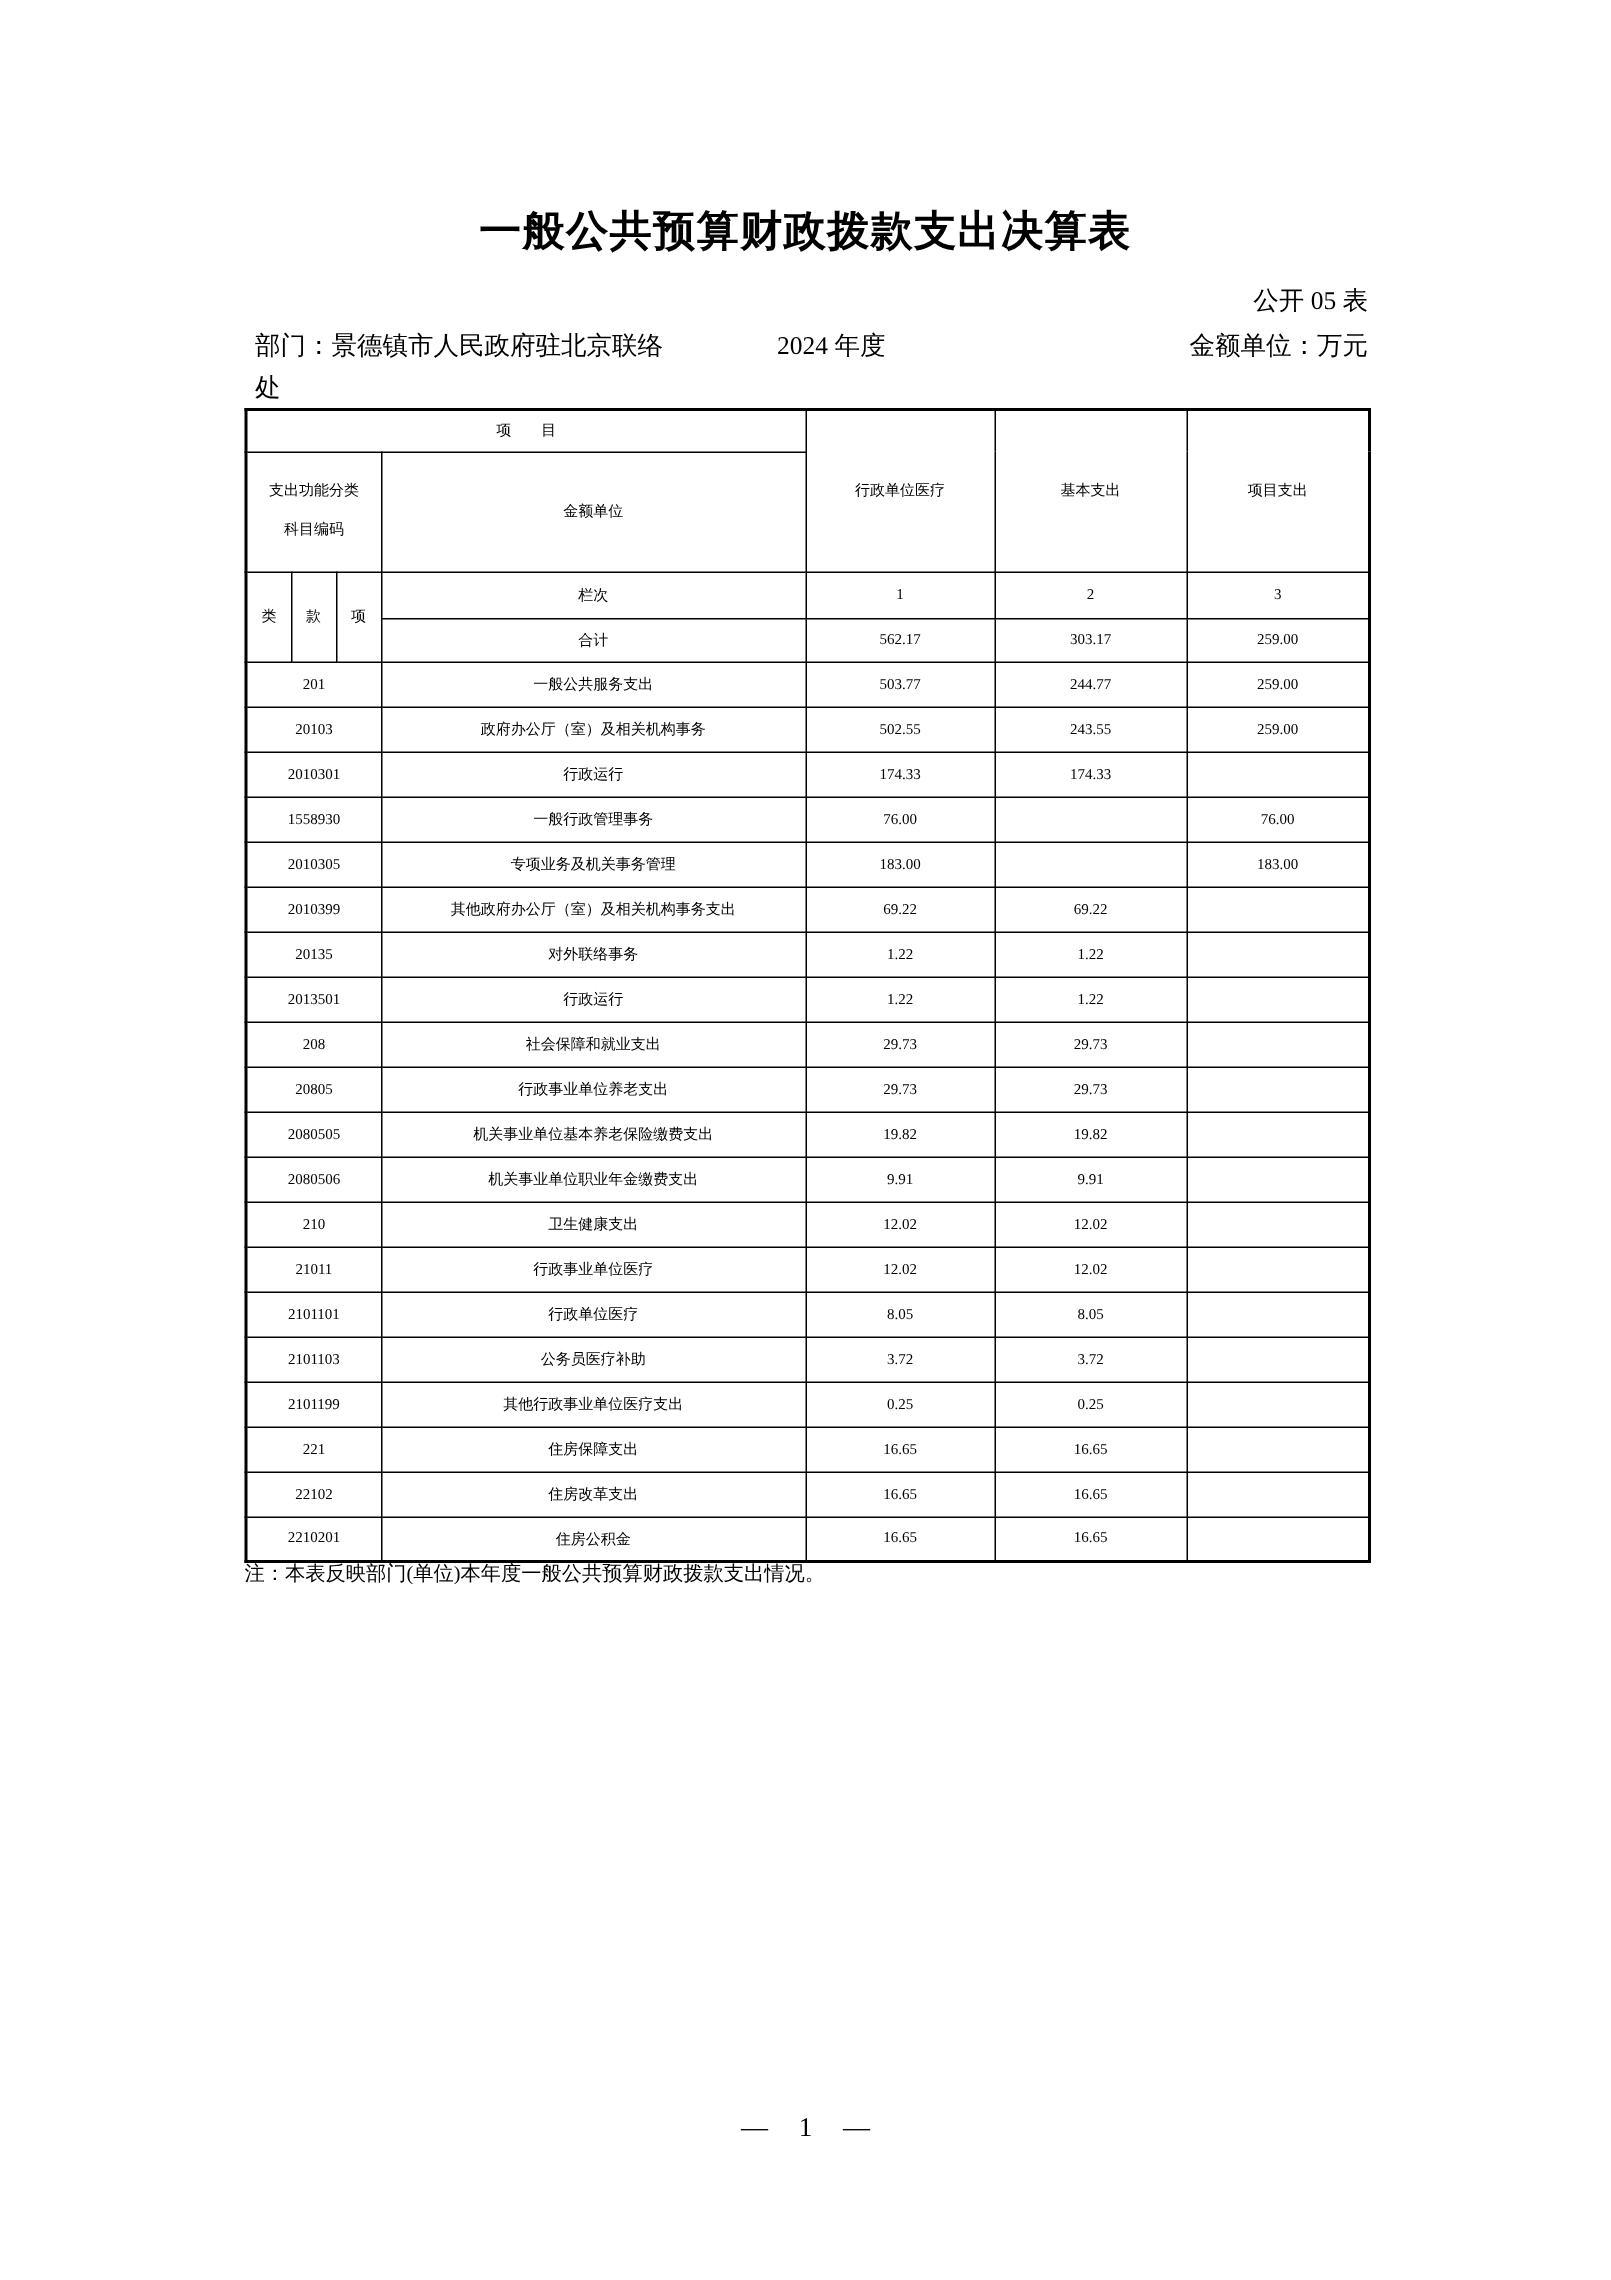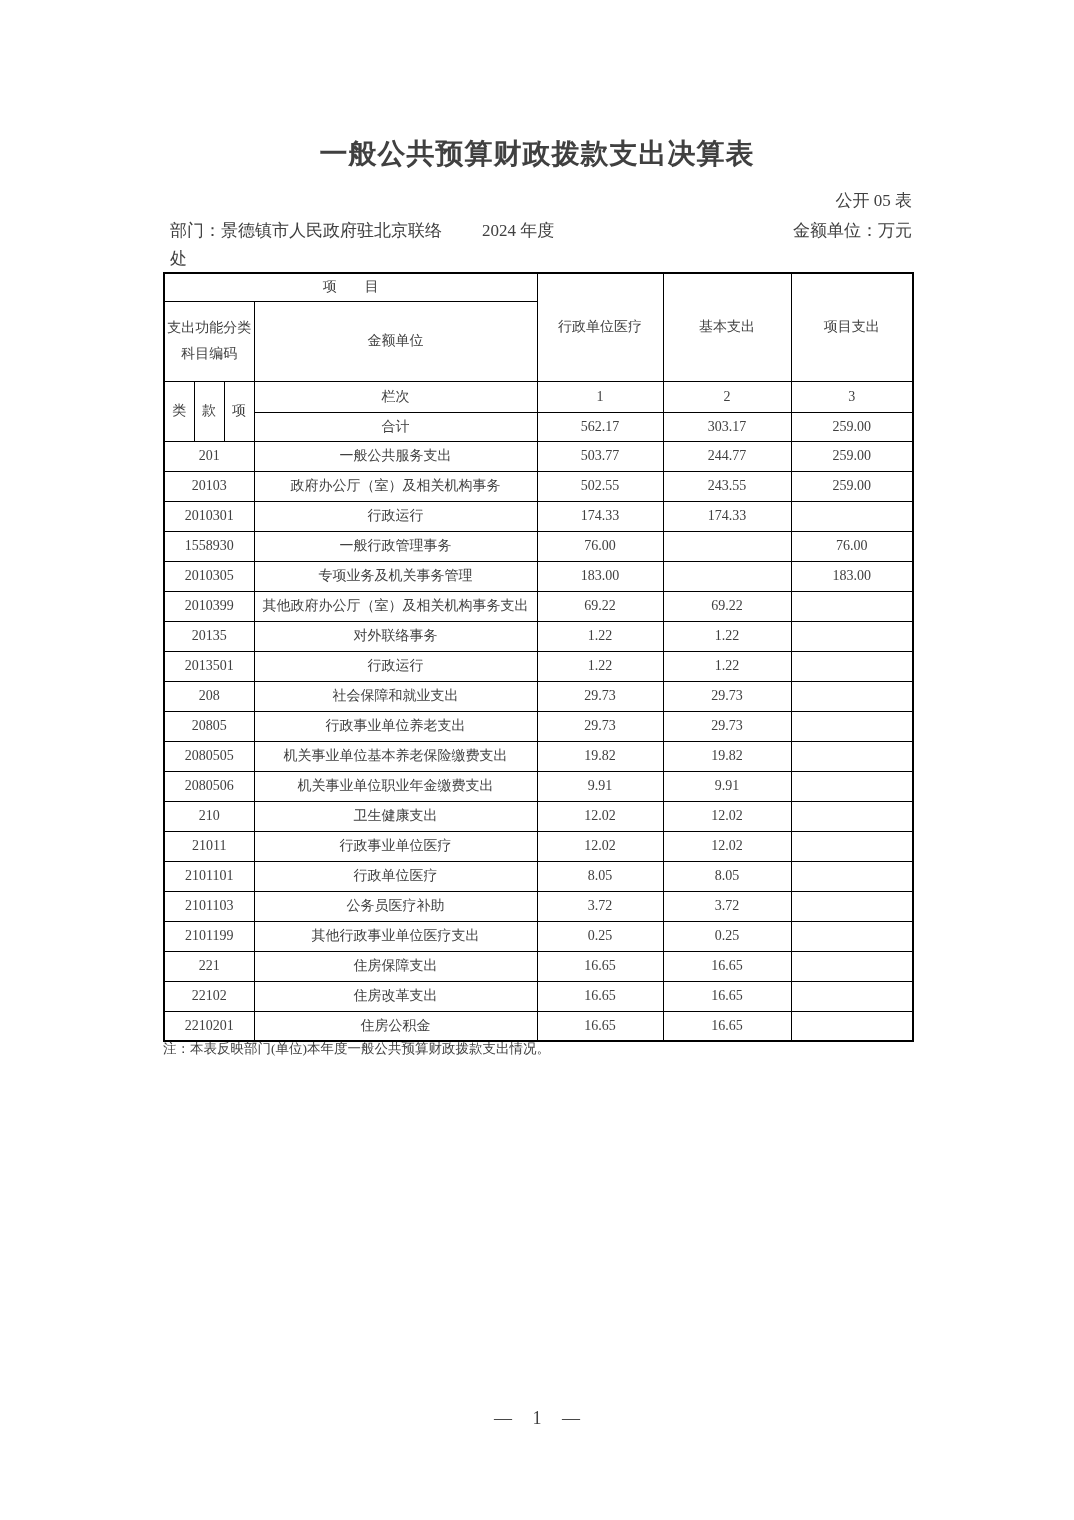--- a/index.html
+++ b/index.html
@@ -1,21 +1,21 @@
 <!DOCTYPE html>
 <html><head>
 <meta charset="utf-8">
 <style>
   html, body { margin: 0; padding: 0; background: #ffffff; }
   .page {
     position: relative;
     width: 1074px;
     height: 1520px;
     background: #ffffff;
-    color: #404040;
+    color: #000000;
     font-family: "Liberation Serif", serif;
     overflow: hidden;
   }
   .doc-title {
     position: absolute;
     top: 138px;
     left: 0;
     width: 100%;
     text-align: center;
     font-family: "Liberation Sans", sans-serif;
@@ -41,39 +41,39 @@
     line-height: 28px;
   }
   .dept {
     position: absolute;
     left: 0;
     top: 0;
     width: 272px; 
   }
   .year {
     position: absolute;
-    left: 312px;
+    left: 348px;
     top: 0;
     white-space: nowrap;
   }
   .unit {
     position: absolute;
     right: 0;
     top: 0;
     white-space: nowrap;
   }
   table.budget {
     position: absolute;
     top: 272px;
     left: 163px;
     width: 749px;
     border-collapse: collapse;
     table-layout: fixed;
     border: 2px solid #000;
-    font-size: 14px;
+    font-size: 10px;
   }
   table.budget td {
     border: 1px solid #000;
     padding: 0;
     vertical-align: middle;
     text-align: center;
     overflow: hidden;
   }
   tr.r-project  { height: 28px; }
   tr.r-head2    { height: 80px; }

